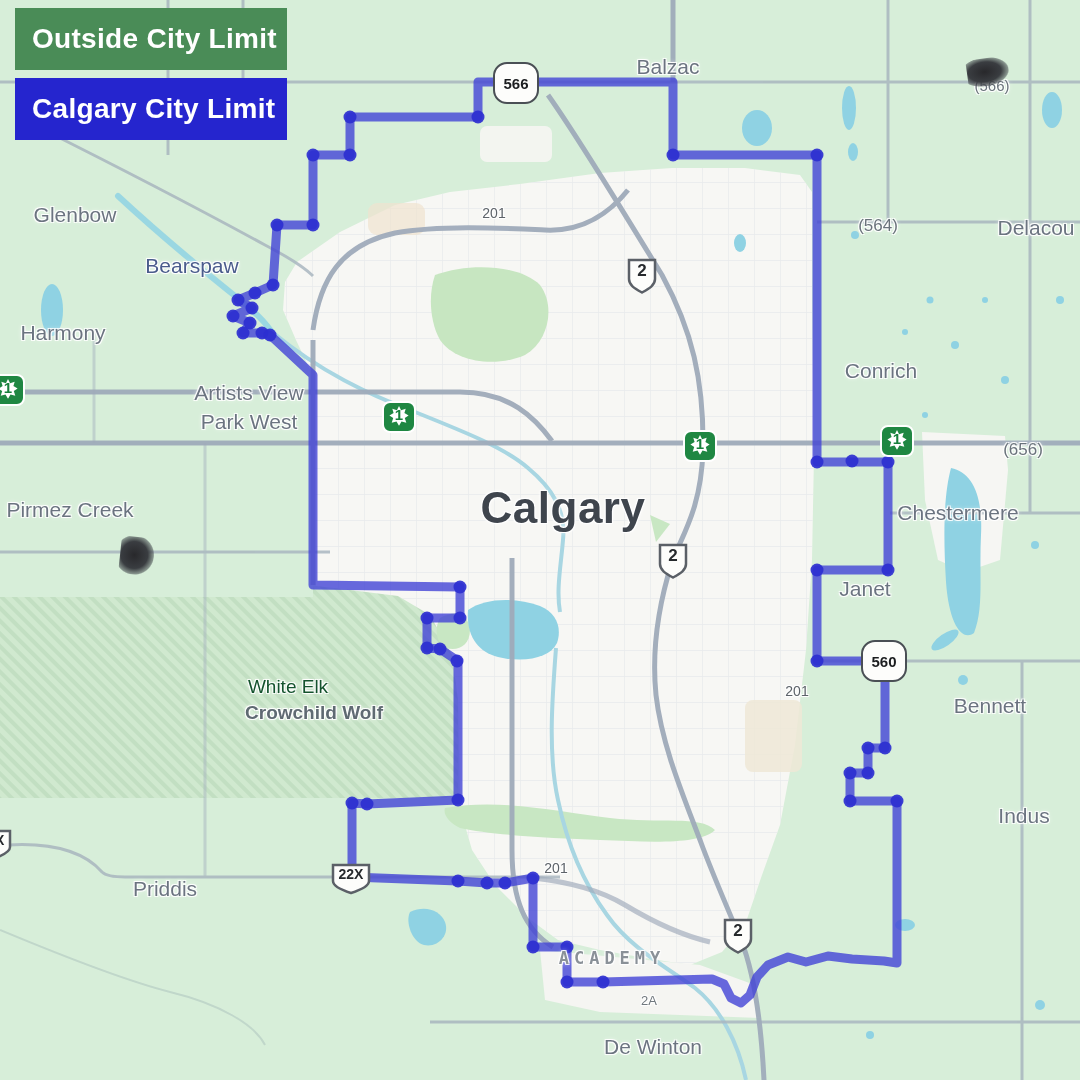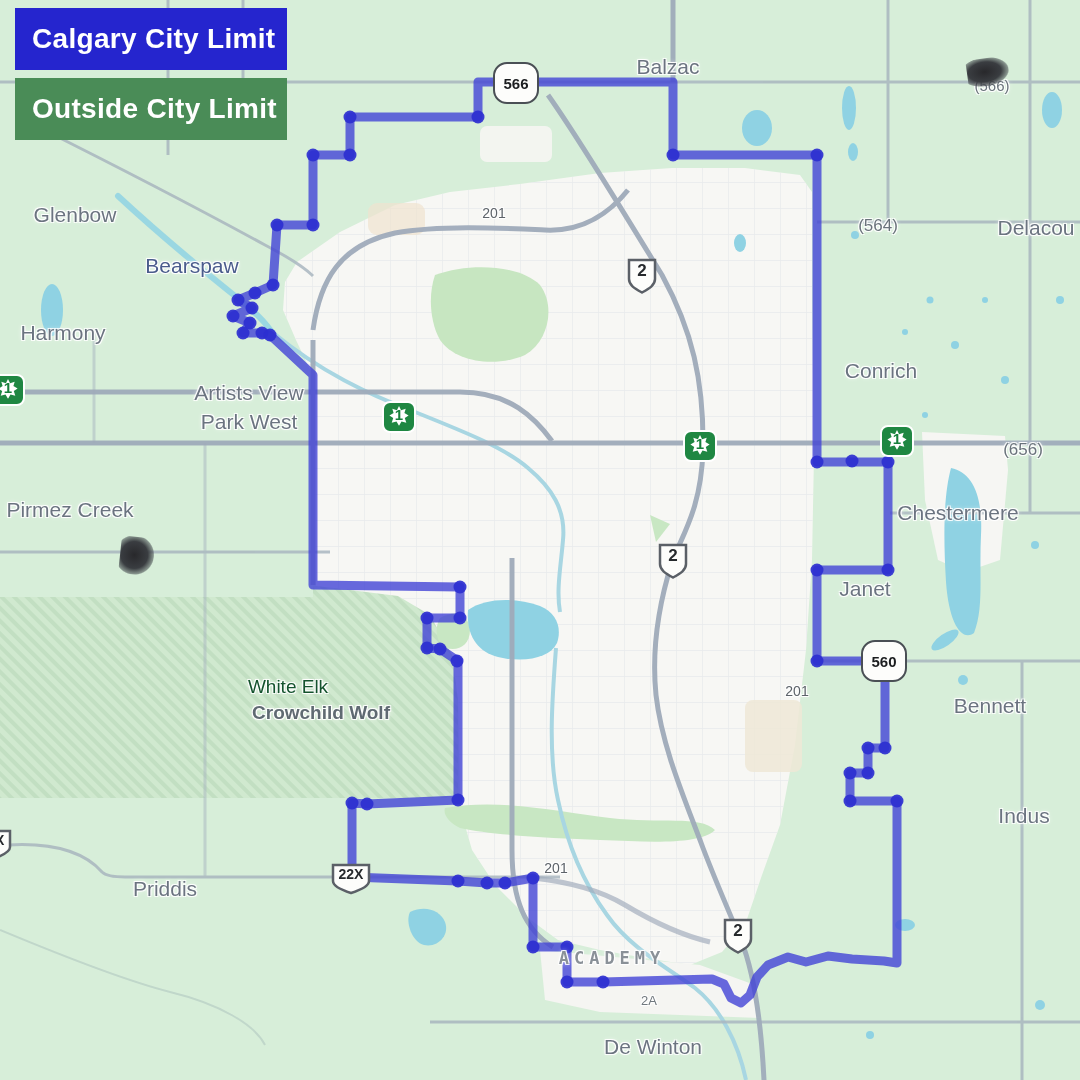--- a/index.html
+++ b/index.html
@@ -238,27 +238,28 @@
 
   <div class="over">
 
     <div class="lbl" style="left:668px;top:67px;">Balzac</div>
     <div class="lbl" style="left:75px;top:215px;">Glenbow</div>
     <div class="lbl blue" style="left:192px;top:266px;">Bearspaw</div>
     <div class="lbl" style="left:63px;top:333px;">Harmony</div>
     <div class="lbl" style="left:249px;top:393px;">Artists View</div>
     <div class="lbl" style="left:249px;top:422px;">Park West</div>
     <div class="lbl" style="left:70px;top:510px;">Pirmez Creek</div>
+    <div class="lbl city" style="left:563px;top:508px;">Calgary</div>
     <div class="lbl" style="left:881px;top:371px;">Conrich</div>
     <div class="lbl" style="left:958px;top:513px;">Chestermere</div>
     <div class="lbl" style="left:865px;top:589px;">Janet</div>
     <div class="lbl" style="left:990px;top:706px;">Bennett</div>
     <div class="lbl" style="left:1024px;top:816px;">Indus</div>
     <div class="lbl park" style="left:288px;top:687px;">White Elk</div>
-    <div class="lbl parkbold" style="left:321px;top:713px;text-align:center;">Crowchild Wolf</div>
+    <div class="lbl parkbold" style="left:314px;top:713px;text-align:center;">Crowchild Wolf</div>
     <div class="lbl" style="left:165px;top:889px;">Priddis</div>
     <div class="lbl academy" style="left:612px;top:958px;">ACADEMY</div>
     <div class="lbl tiny" style="left:649px;top:1001px;">2A</div>
     <div class="lbl" style="left:653px;top:1047px;">De Winton</div>
     <div class="lbl" style="left:1036px;top:228px;">Delacou</div>
 
     <div class="lbl paren" style="left:878px;top:226px;">(564)</div>
     <div class="lbl paren" style="left:1023px;top:450px;">(656)</div>
     <div class="lbl paren" style="left:992px;top:86px;font-size:15px;">(566)</div>
 
@@ -332,21 +333,21 @@
           <path d="M4,3 H40 V19 C40,24 33,27.5 22,31 C11,27.5 4,24 4,19 Z" fill="#fdfdfb" stroke="#5b6067" stroke-width="2.5"></path>
         </svg>
       <span class="num">22X</span>
     </div>
 
     <div class="smudge" style="left:988px;top:72px;width:42px;height:28px;"></div>
     <div class="smudge" style="left:137px;top:556px;width:34px;height:38px;transform:translate(-50%,-50%) rotate(6deg);"></div>
   </div>
 
   <div class="legend">
+    <div class="legend-item lg-green">
+      <span>Outside City Limit</span>
+    </div>
     <div class="legend-item lg-blue">
       <span>Calgary City Limit</span>
     </div>
-    <div class="legend-item lg-green">
-      <span>Outside City Limit</span>
-    </div>
   </div>
 
 </div>
 
 </body></html>

